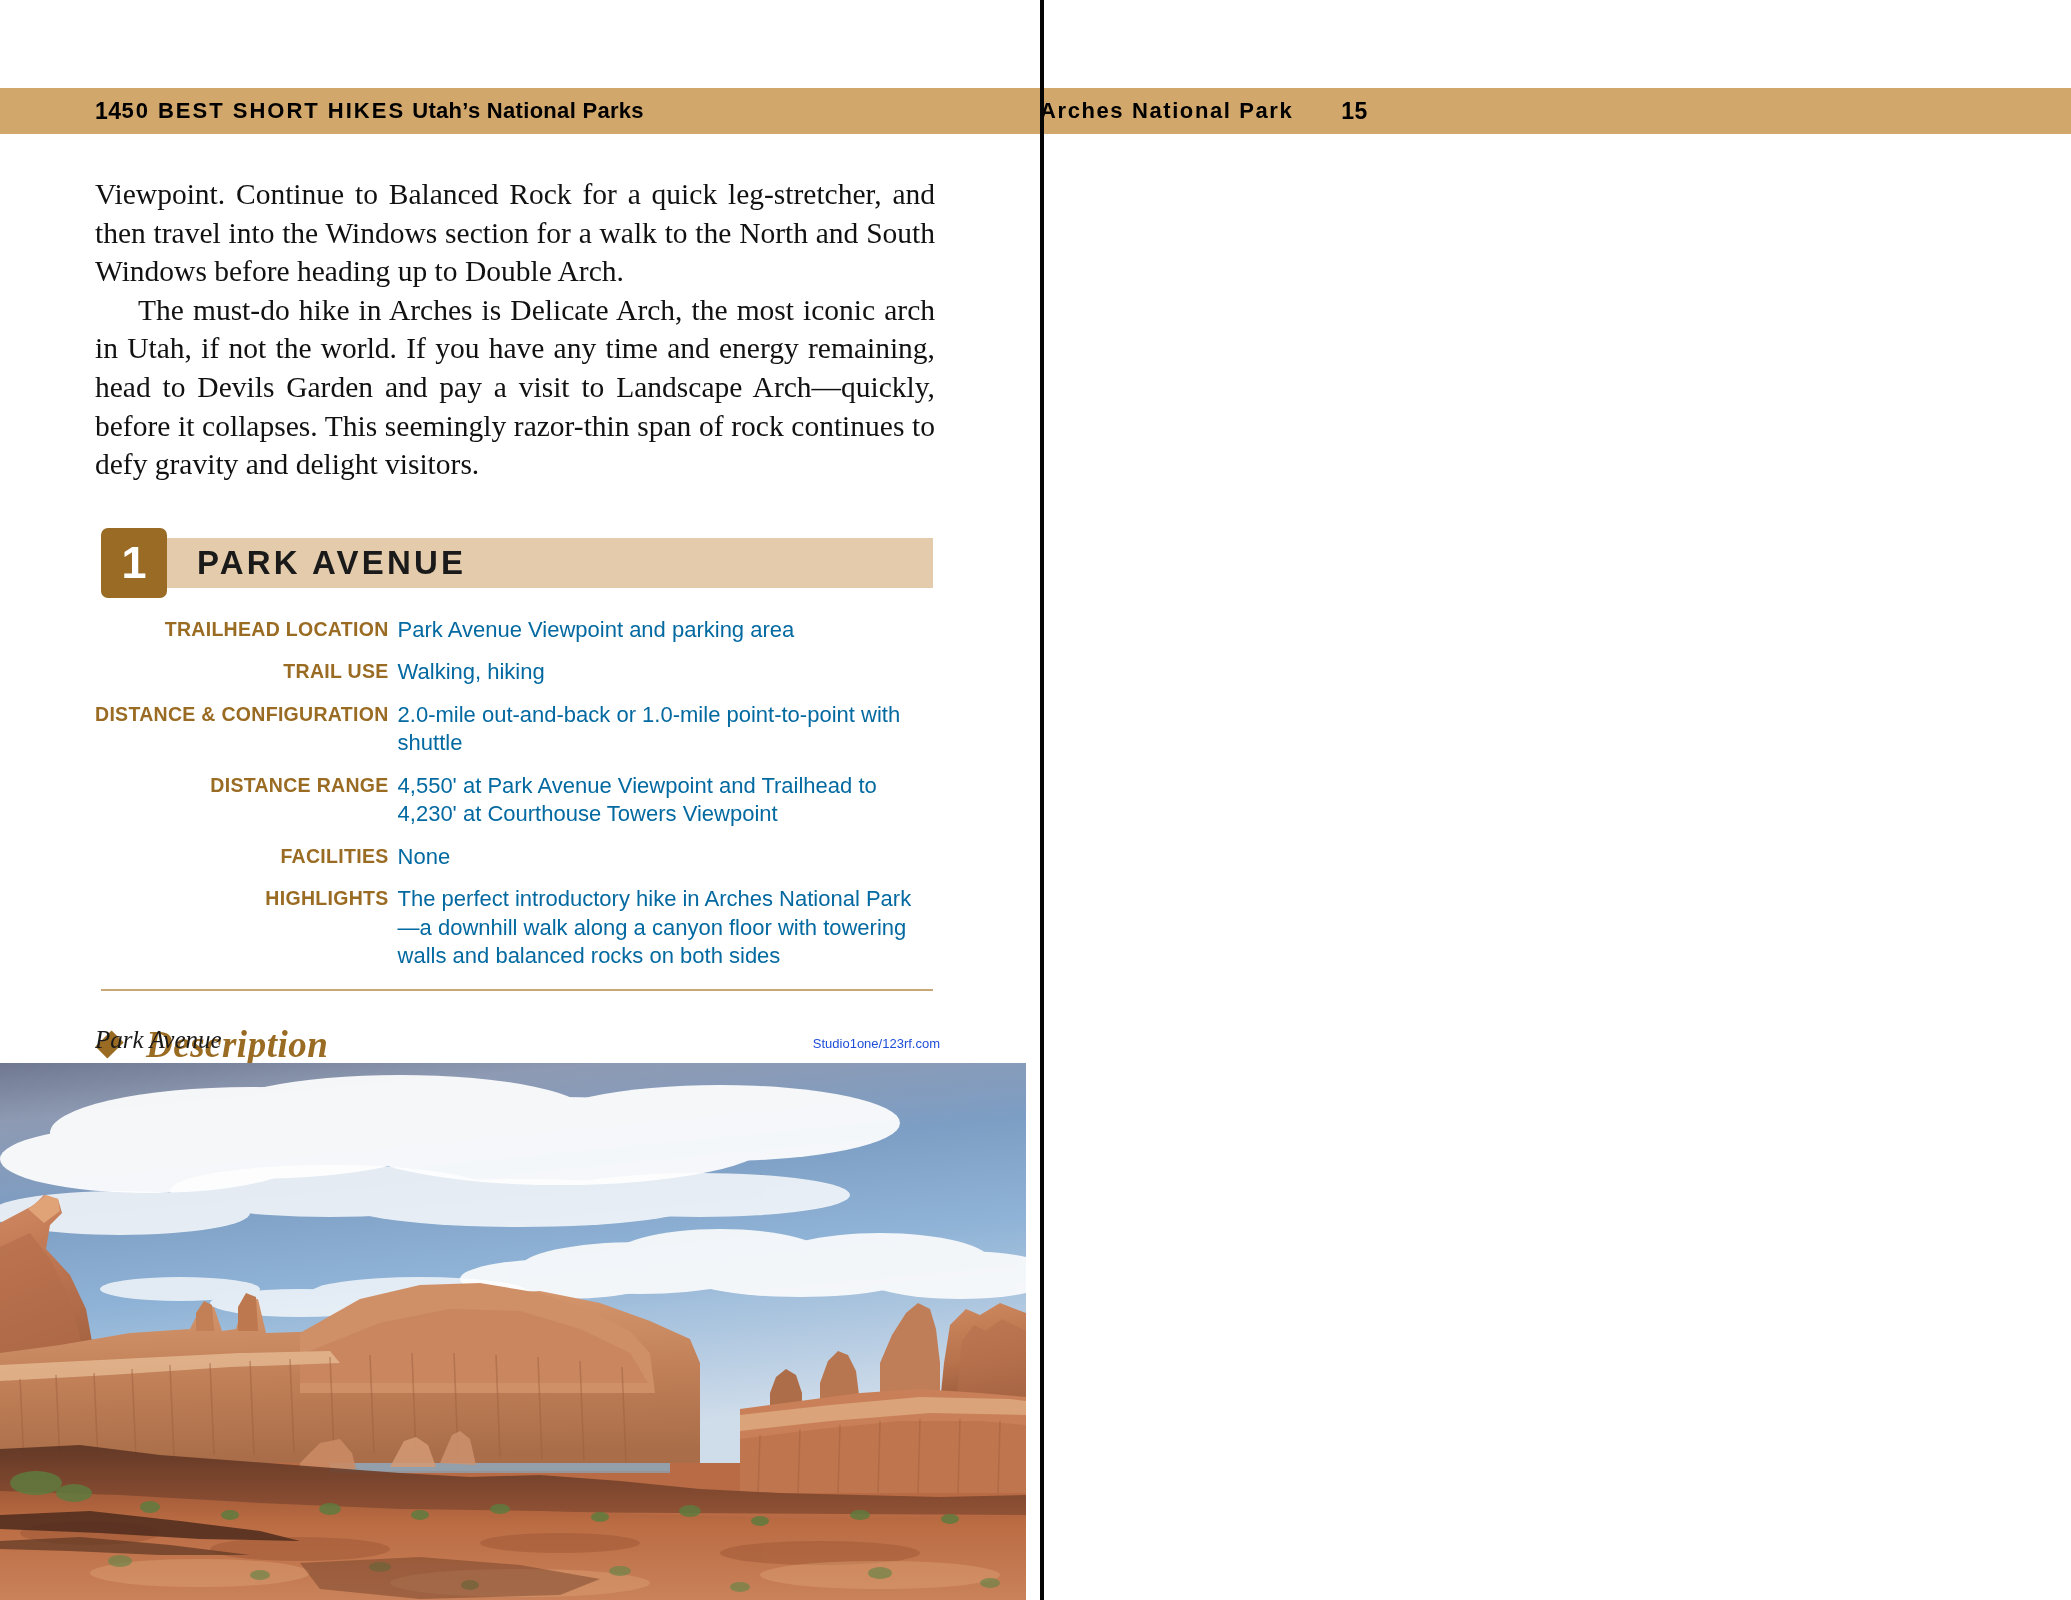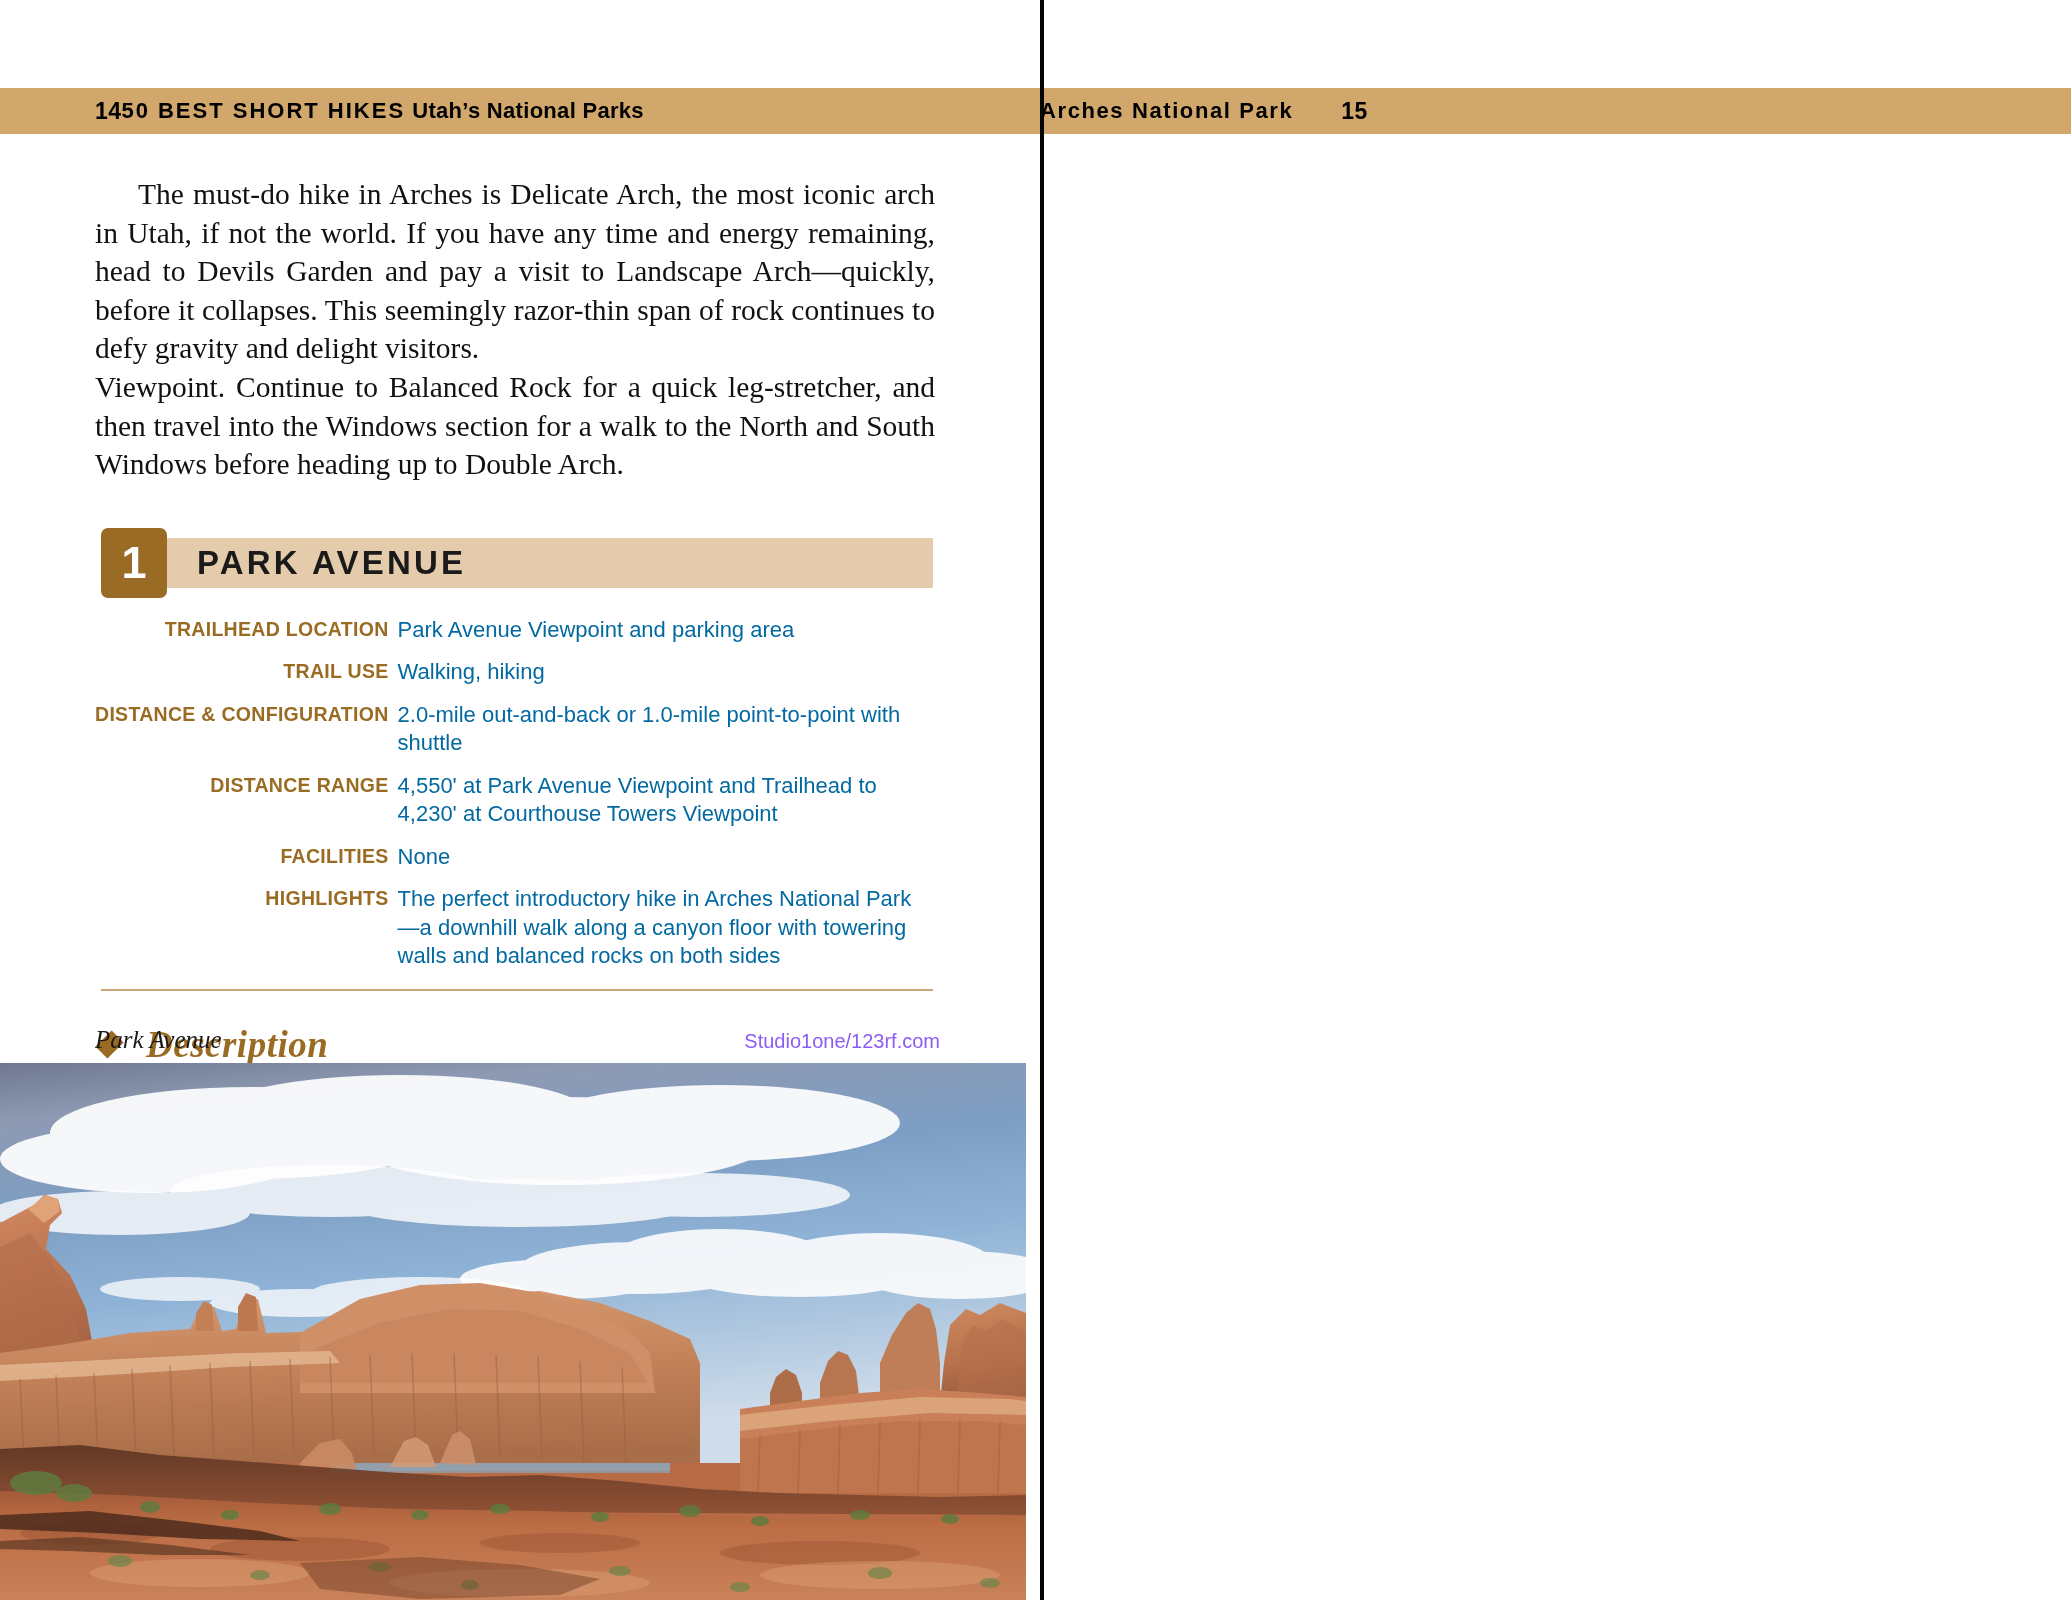--- a/index.html
+++ b/index.html
@@ -234,22 +234,22 @@
     align-items: baseline;
   }
   .figcap {
     font-family: "Liberation Serif", serif;
     font-style: italic;
     font-size: 25px;
     color: #1a1a1a;
   }
   .figcredit {
     font-family: "Liberation Sans", sans-serif;
-    font-size: 20px;
-    color: #8b5cf6;
+    font-size: 13px;
+    color: #1d4ed8;
   }
 
   .photo {
     position: absolute;
     left: 0;
     top: 1063px;
     width: 1026px;
     height: 537px;
     overflow: hidden;
     background: #b86b44;
@@ -263,22 +263,22 @@
 
   <div class="page page-left">
 
     <div class="runhead runhead-left">
       <span class="folio">14</span>
       <span class="runhead-title"><span class="big">50 BEST SHORT HIKES</span>&nbsp;<span class="sub">Utah’s National Parks</span></span>
     </div>
 
     <div class="col col-left">
 
+      <p class="body">Viewpoint. Continue to Balanced Rock for a quick leg-stretcher, and then travel into the Windows section for a walk to the North and South Windows before heading up to Double Arch.</p>
       <p class="body indent">The must-do hike in Arches is Delicate Arch, the most iconic arch in Utah, if not the world. If you have any time and energy remaining, head to Devils Garden and pay a visit to Landscape Arch—quickly, before it collapses. This seemingly razor-thin span of rock continues to defy gravity and delight visitors.</p>
-      <p class="body">Viewpoint. Continue to Balanced Rock for a quick leg-stretcher, and then travel into the Windows section for a walk to the North and South Windows before heading up to Double Arch.</p>
 
       <div class="hike-header">
         <div class="hike-bar"></div>
         <div class="hike-num">1</div>
         <div class="hike-title">PARK AVENUE</div>
       </div>
 
       <table class="infotable">
         <tbody>
           <tr>

